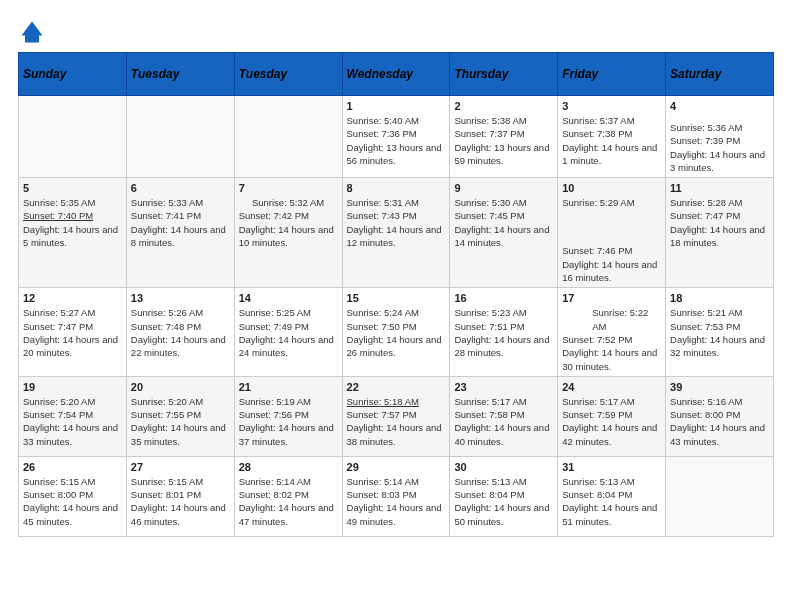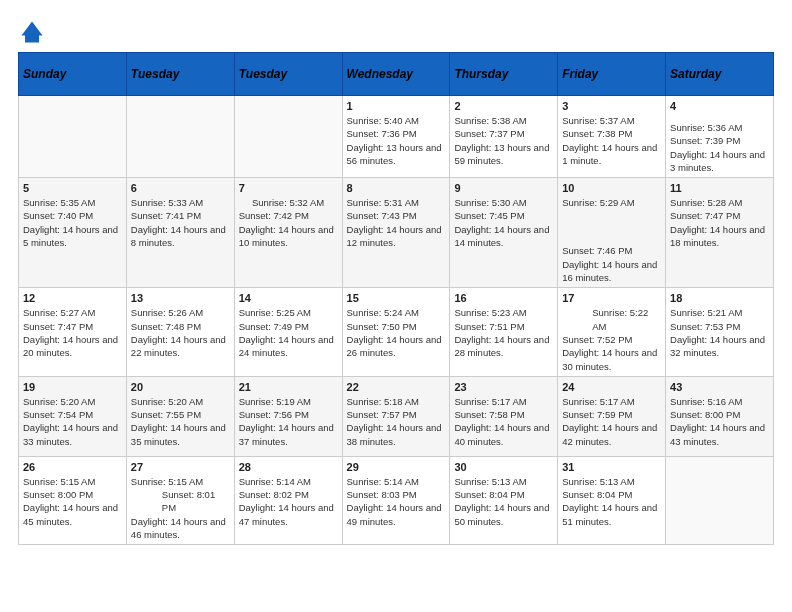--- a/index.html
+++ b/index.html
@@ -144,21 +144,21 @@
             <div class="day-info"><span style="display: block;">Sunrise: 5:37 AM</span><span style="display: block;">Sunset: 7:38 PM</span><span>Daylight: 14 hours and 1 minute.</span></div>
           </td>
           <td>
             <span class="day-num">4</span>
             <div class="day-info"><span style="display: block; margin-top: 9px;">Sunrise: 5:36 AM</span><span style="display: block;">Sunset: 7:39 PM</span><span>Daylight: 14 hours and 3 minutes.</span></div>
           </td>
         </tr>
         <tr>
           <td>
             <span class="day-num">5</span>
-            <div class="day-info"><span style="display: block;">Sunrise: 5:35 AM</span><span style="display: block;">Sunset: 7:40 PM</span><span>Daylight: 14 hours and 5 minutes.</span></div>
+            <div class="day-info"><span style="display: block;">Sunrise: 5:35 AM</span><span style="display: block; text-decoration: underline;">Sunset: 7:40 PM</span><span>Daylight: 14 hours and 5 minutes.</span></div>
           </td>
           <td>
             <span class="day-num">6</span>
             <div class="day-info"><span style="display: block;">Sunrise: 5:33 AM</span><span style="display: block;">Sunset: 7:41 PM</span><span>Daylight: 14 hours and 8 minutes.</span></div>
           </td>
           <td>
             <span class="day-num">7</span>
             <div class="day-info"><span style="display: block; text-align: center;">Sunrise: 5:32 AM</span><span style="display: block;">Sunset: 7:42 PM</span><span>Daylight: 14 hours and 10 minutes.</span></div>
           </td>
           <td>
@@ -216,43 +216,43 @@
           <td>
             <span class="day-num">20</span>
             <div class="day-info"><span style="display: block;">Sunrise: 5:20 AM</span><span style="display: block;">Sunset: 7:55 PM</span><span>Daylight: 14 hours and 35 minutes.</span></div>
           </td>
           <td>
             <span class="day-num">21</span>
             <div class="day-info"><span style="display: block;">Sunrise: 5:19 AM</span><span style="display: block;">Sunset: 7:56 PM</span><span>Daylight: 14 hours and 37 minutes.</span></div>
           </td>
           <td>
             <span class="day-num">22</span>
-            <div class="day-info"><span style="display: block;">Sunrise: 5:18 AM</span><span style="display: block;">Sunset: 7:57 PM</span><span>Daylight: 14 hours and 38 minutes.</span></div>
+            <div class="day-info"><span style="display: block; text-decoration: underline;">Sunrise: 5:18 AM</span><span style="display: block;">Sunset: 7:57 PM</span><span>Daylight: 14 hours and 38 minutes.</span></div>
           </td>
           <td>
             <span class="day-num">23</span>
             <div class="day-info"><span style="display: block;">Sunrise: 5:17 AM</span><span style="display: block;">Sunset: 7:58 PM</span><span>Daylight: 14 hours and 40 minutes.</span></div>
           </td>
           <td>
             <span class="day-num">24</span>
             <div class="day-info"><span style="display: block;">Sunrise: 5:17 AM</span><span style="display: block;">Sunset: 7:59 PM</span><span>Daylight: 14 hours and 42 minutes.</span></div>
           </td>
           <td>
-            <span class="day-num">43</span>
+            <span class="day-num">39</span>
             <div class="day-info"><span style="display: block;">Sunrise: 5:16 AM</span><span style="display: block;">Sunset: 8:00 PM</span><span>Daylight: 14 hours and 43 minutes.</span></div>
           </td>
         </tr>
         <tr>
           <td>
             <span class="day-num">26</span>
             <div class="day-info"><span style="display: block;">Sunrise: 5:15 AM</span><span style="display: block;">Sunset: 8:00 PM</span><span>Daylight: 14 hours and 45 minutes.</span></div>
           </td>
           <td>
             <span class="day-num">27</span>
-            <div class="day-info"><span style="display: block;">Sunrise: 5:15 AM</span><span style="display: block; margin-left: 31px;">Sunset: 8:01 PM</span><span>Daylight: 14 hours and 46 minutes.</span></div>
+            <div class="day-info"><span style="display: block;">Sunrise: 5:15 AM</span><span style="display: block;">Sunset: 8:01 PM</span><span>Daylight: 14 hours and 46 minutes.</span></div>
           </td>
           <td>
             <span class="day-num">28</span>
             <div class="day-info"><span style="display: block;">Sunrise: 5:14 AM</span><span style="display: block;">Sunset: 8:02 PM</span><span>Daylight: 14 hours and 47 minutes.</span></div>
           </td>
           <td>
             <span class="day-num">29</span>
             <div class="day-info"><span style="display: block;">Sunrise: 5:14 AM</span><span style="display: block;">Sunset: 8:03 PM</span><span>Daylight: 14 hours and 49 minutes.</span></div>
           </td>
           <td>

